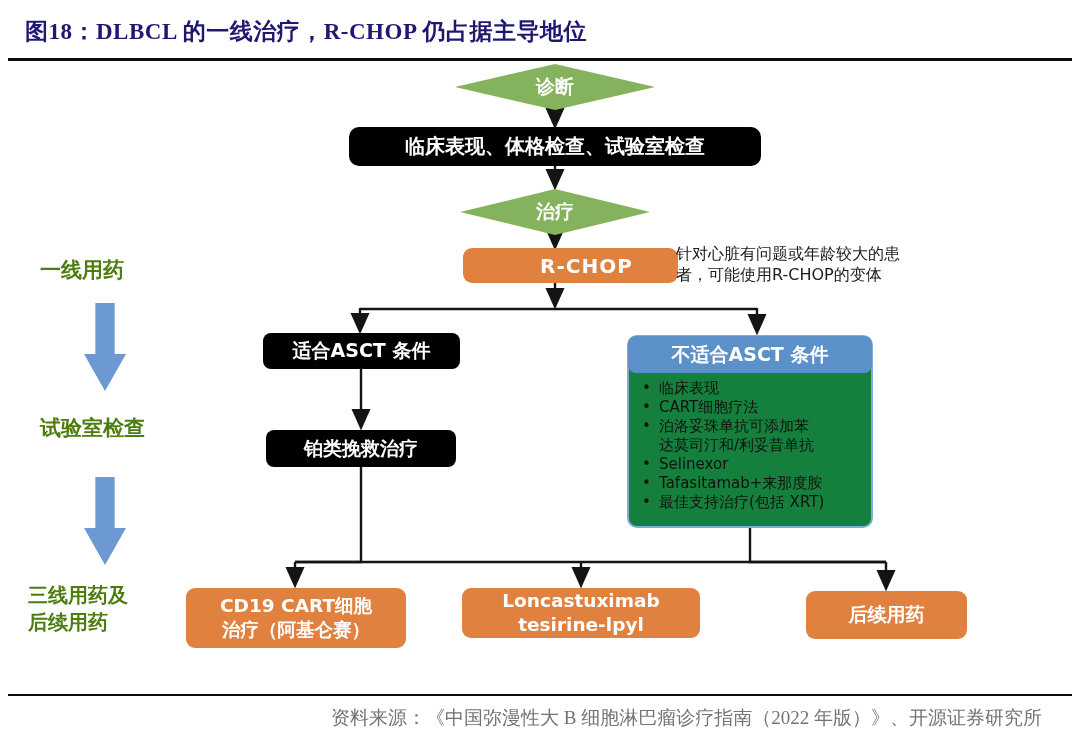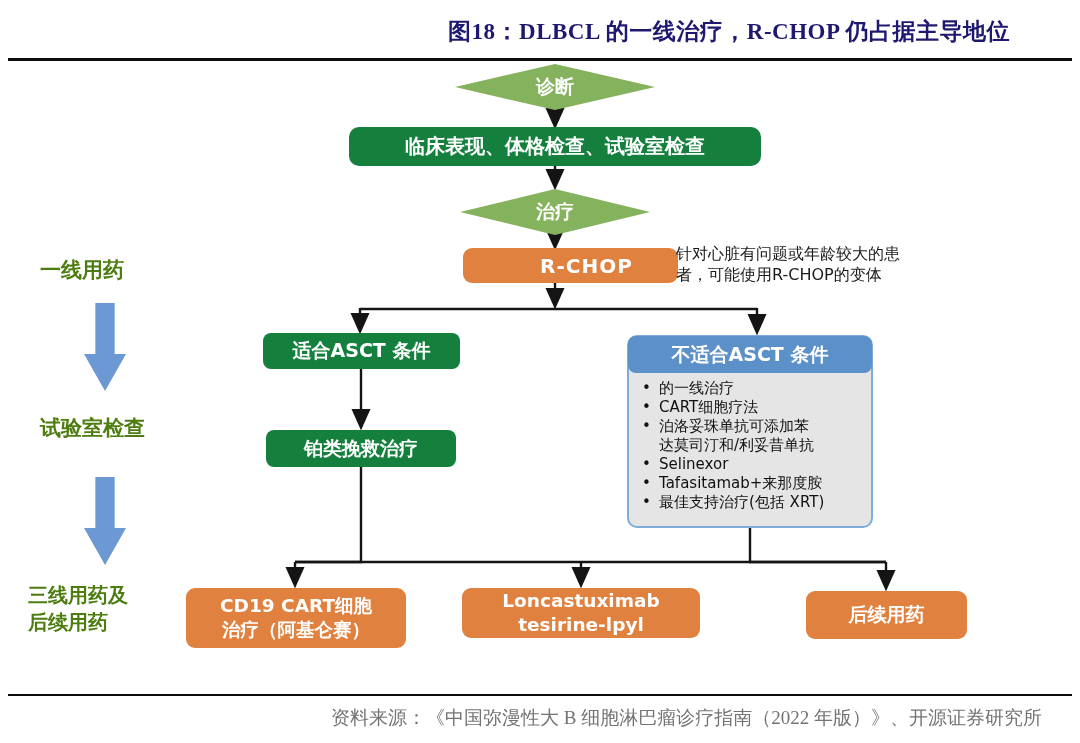--- a/index.html
+++ b/index.html
@@ -1,44 +1,44 @@
 <!DOCTYPE html>
 <html><head>
 <meta charset="utf-8">
 <style>
   html,body{margin:0;padding:0;background:#ffffff;}
   .canvas{position:relative;width:1080px;height:743px;background:#ffffff;overflow:hidden;
           font-family:"DejaVu Sans","Liberation Sans",sans-serif;}
   
-  .fig-title{position:absolute;left:10px;top:16px;width:1000px;
+  .fig-title{position:absolute;left:25px;top:16px;width:1000px;
              font-family:"Liberation Serif","DejaVu Serif",serif;
-             font-size:23px;font-weight:bold;color:#1e1870;letter-spacing:.5px;text-align:right;}
+             font-size:23px;font-weight:bold;color:#1e1870;letter-spacing:.5px;}
   .rule{position:absolute;left:8px;width:1064px;background:#0d0d0d;}
   .rule-top{top:58px;height:3px;}
   .rule-bottom{top:694px;height:2px;}
   .source{position:absolute;left:22px;top:705px;width:1020px;
           font-family:"Liberation Serif","DejaVu Serif",serif;
           font-size:19px;color:#737373;text-align:right;}
   
   svg.wires{position:absolute;left:0;top:0;z-index:1;}
   
   .node{position:absolute;z-index:2;display:flex;align-items:center;justify-content:center;
         text-align:center;color:#fff;font-weight:bold;white-space:pre-line;}
-  .blue{background:#15803d;border-radius:8px;}
+  .blue{background:#000000;border-radius:8px;}
   .orange{background:#e0813f;border-radius:9px;}
   .diamond{background:#85b25c;clip-path:polygon(50% 0,100% 50%,50% 100%,0 50%);border-radius:0;}
   
   .stage-label{position:absolute;z-index:2;color:#4d7c0f;font-weight:bold;text-align:left;white-space:pre-line;}
   .block-arrow{position:absolute;z-index:2;background:#6c99d3;
                clip-path:polygon(27% 0,73% 0,73% 58%,100% 58%,50% 100%,0 58%,27% 58%);}
   
   .note{position:absolute;z-index:2;color:#1a1a1a;white-space:pre-line;}
   
   .panel{position:absolute;left:627px;top:335px;width:246px;height:193px;z-index:2;
-         background:#e5e5e5;border:2px solid #7fadd9;border-radius:10px;box-sizing:border-box;}
+         background:#15803d;border:2px solid #7fadd9;border-radius:10px;box-sizing:border-box;}
   .panel-header{height:37px;margin:-1px -1px 0 -1px;background:#5c90c8;border-radius:8px;
                 display:flex;align-items:center;justify-content:center;
                 color:#fff;font-weight:bold;font-size:19px;}
   .panel ul{list-style:none;margin:6px 6px 0 0;padding:0 4px 0 30px;
             font-size:15px;line-height:1.27;color:#111;}
   .panel li{position:relative;white-space:pre-line;}
   .panel li::before{content:"\2022";position:absolute;left:-17px;top:0;}
 </style>
 </head>
 <body>
@@ -90,21 +90,21 @@
   <div class="stage-label" style="left:28px;top:582px;width:145px;font-size:20px;line-height:1.35;">三线用药及
 后续用药</div>
 
   <div class="node blue" style="left:263px;top:333px;width:197px;height:36px;font-size:19px;">适合ASCT 条件</div>
 
   <div class="node blue" style="left:266px;top:430px;width:190px;height:37px;font-size:19px;">铂类挽救治疗</div>
 
   <div class="panel">
     <div class="panel-header">不适合ASCT 条件</div>
     <ul>
-      <li>的一线治疗</li>
+      <li>临床表现</li>
       <li>CART细胞疗法</li>
       <li>泊洛妥珠单抗可添加苯
 达莫司汀和/利妥昔单抗</li>
       <li>Selinexor</li>
       <li>Tafasitamab+来那度胺</li>
       <li>最佳支持治疗(包括 XRT)</li>
     </ul>
   </div>
 
   <div class="node orange" style="left:186px;top:588px;width:220px;height:60px;font-size:18.5px;line-height:1.3;">CD19 CART细胞

